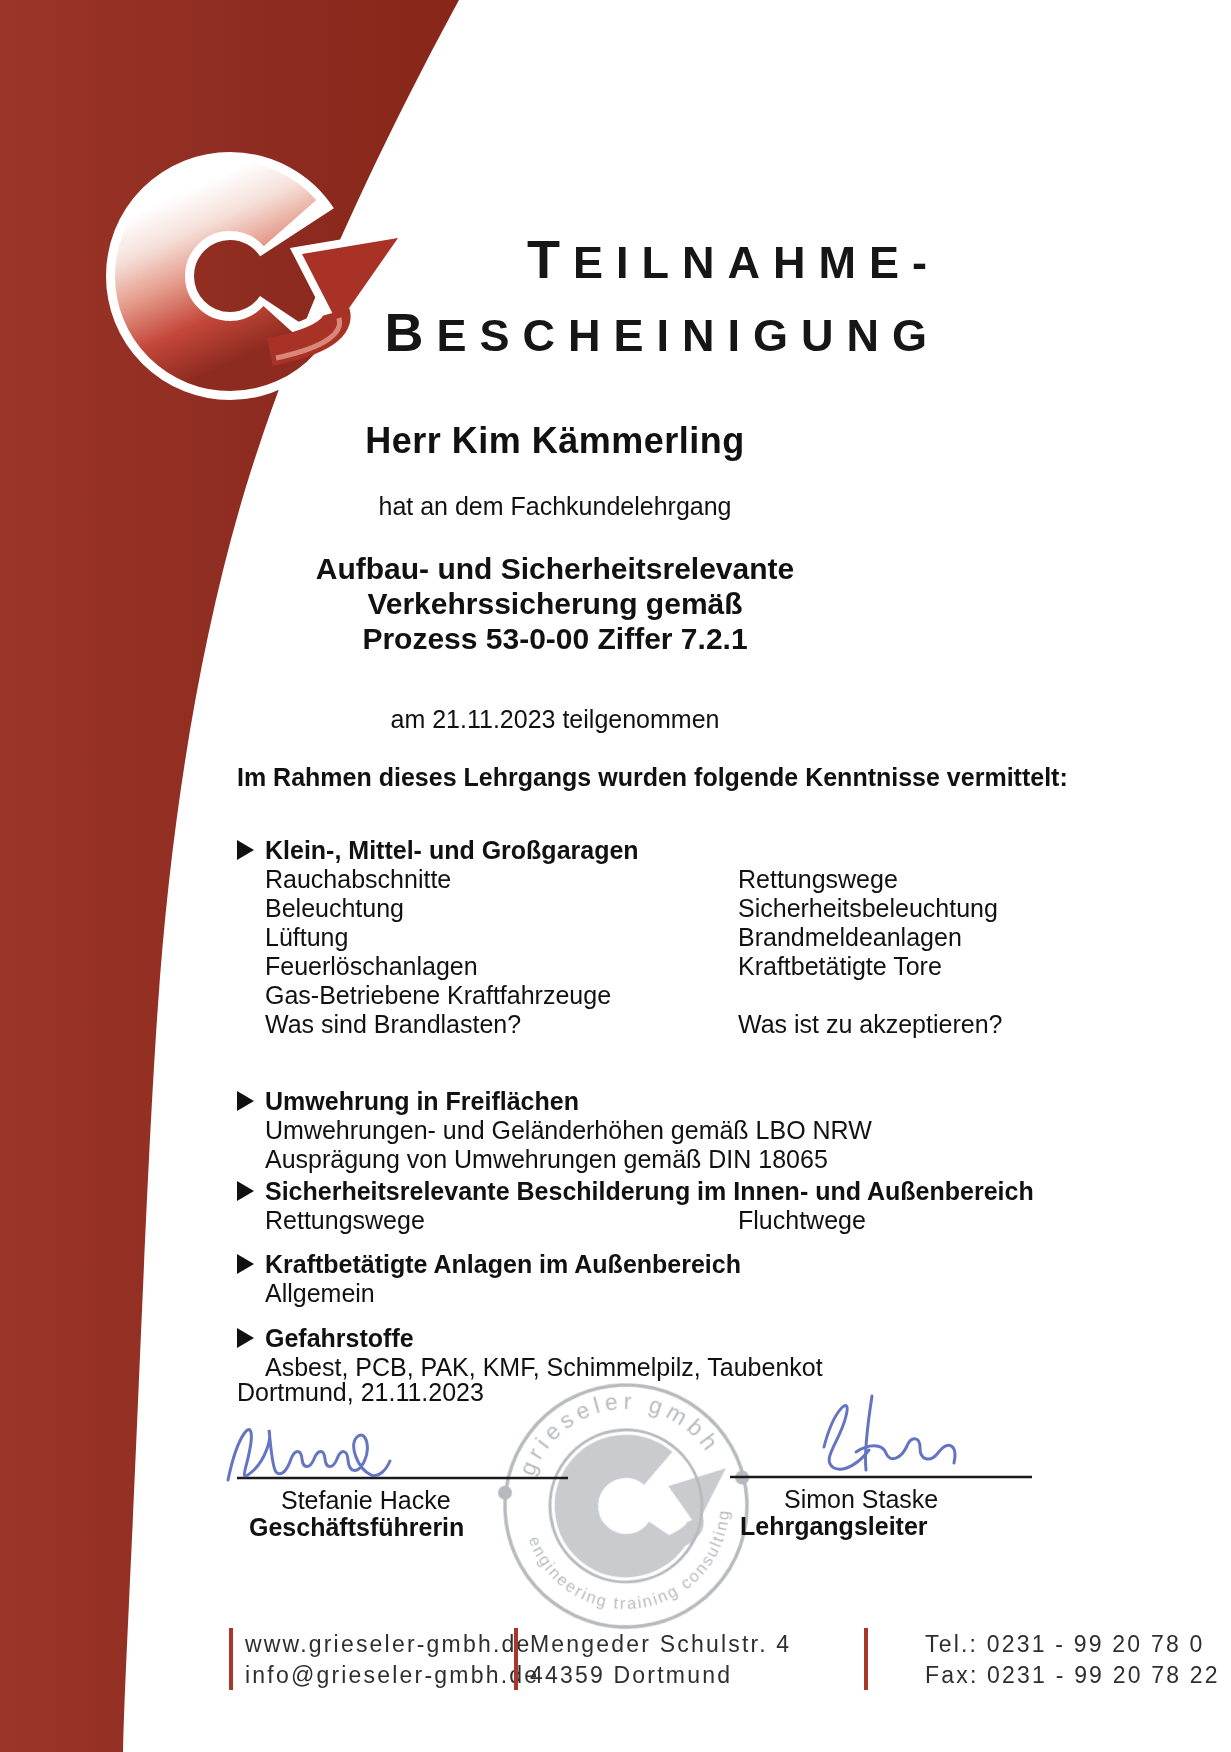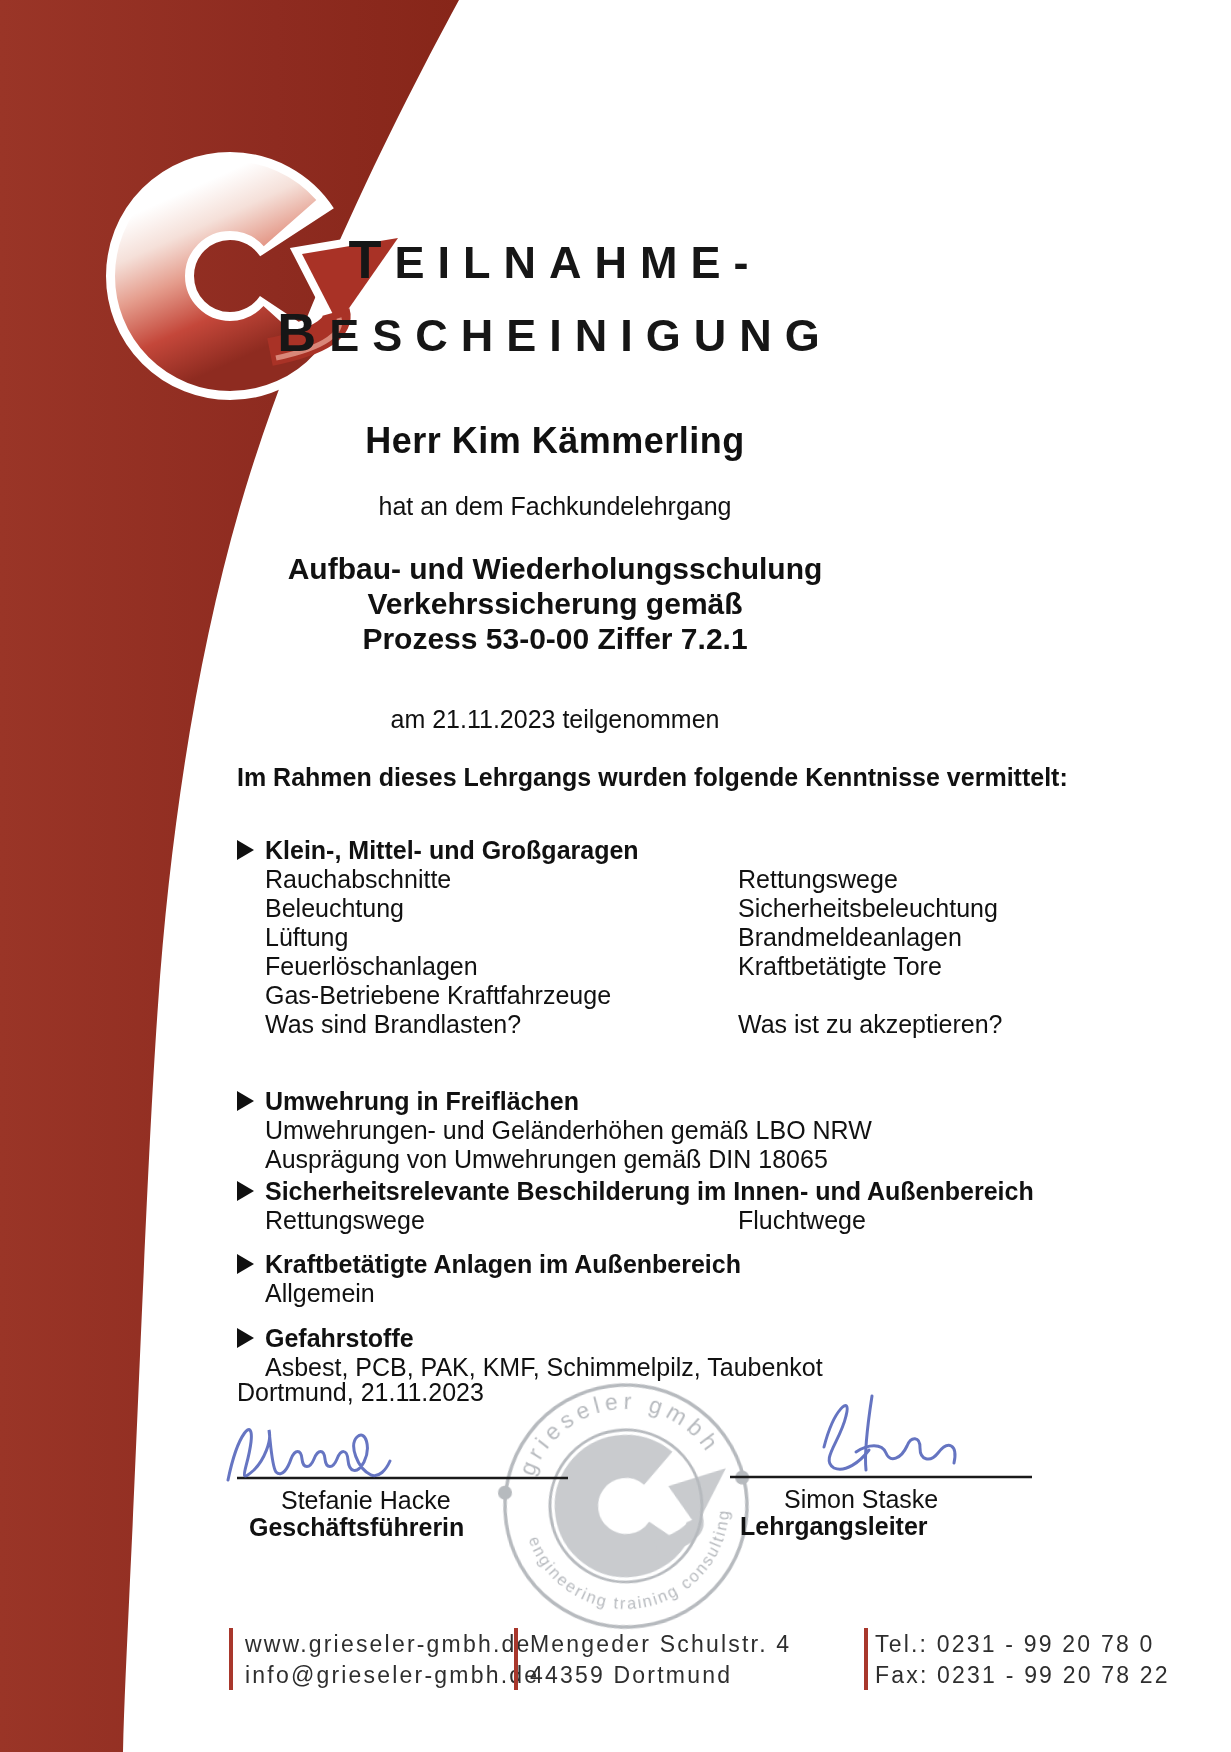--- a/index.html
+++ b/index.html
@@ -4,21 +4,21 @@
 <style>
   html,body{margin:0;padding:0;background:#e8e8e8;}
   .page{
     position:relative;width:1231px;height:1752px;background:#ffffff;
     overflow:hidden;margin:0 auto;
     font-family:"Liberation Sans", sans-serif;color:#111;
   }
   .bg-layer{position:absolute;inset:0;width:1231px;height:1752px;}
   
   .ctr{position:absolute;left:170px;width:770px;text-align:center;}
-  .title{font-weight:700;font-size:45px;letter-spacing:13px;color:#161616;white-space:nowrap;}
+  .title{font-weight:700;font-size:45px;letter-spacing:13px;color:#161616;white-space:nowrap;text-align:right;}
   .title::first-letter{font-size:54px;}
   .name{font-weight:700;font-size:36px;letter-spacing:.5px;}
   .plain{font-weight:400;font-size:25px;}
   .course{font-weight:700;font-size:30px;line-height:35px;}
   .lead{position:absolute;left:237px;top:763px;font-weight:700;font-size:25px;}
   
   .content{position:absolute;left:237px;top:0;width:994px;}
   .sec{position:absolute;left:0;width:994px;font-size:25px;line-height:29px;margin-top:24px;}
   .sec-h{font-weight:700;white-space:nowrap;}
   .tri{display:inline-block;width:0;height:0;border-left:17px solid #101010;
@@ -115,21 +115,21 @@
   </svg>
 
   <div class="ctr title" style="top:228px">TEILNAHME-</div>
   <div class="ctr title" style="top:301px">BESCHEINIGUNG</div>
 
   <div class="ctr name" style="top:420px">Herr Kim Kämmerling</div>
 
   <div class="ctr plain" style="top:492px">hat an dem Fachkundelehrgang</div>
 
   <div class="ctr course" style="top:551px">
-    <div>Aufbau- und Wiederholungsschulung</div>
+    <div>Aufbau- und Sicherheitsrelevante</div>
     <div>Verkehrssicherung gemäß</div>
     <div>Prozess 53-0-00 Ziffer 7.2.1</div>
   </div>
 
   <div class="ctr plain" style="top:705px">am 21.11.2023 teilgenommen</div>
 
   <div class="lead">Im Rahmen dieses Lehrgangs wurden folgende Kenntnisse vermittelt:</div>
 
   <div class="content">
 
@@ -206,18 +206,18 @@
     <div>info@grieseler-gmbh.de</div>
   </div>
 
   <div class="fbar" style="left:514px"></div>
   <div class="fcol" style="left:530px">
     <div>Mengeder Schulstr. 4</div>
     <div>44359 Dortmund</div>
   </div>
 
   <div class="fbar" style="left:864px"></div>
-  <div class="fcol" style="left:875px">
+  <div class="fcol" style="left:925px">
     <div>Tel.: 0231 - 99 20 78 0</div>
     <div>Fax: 0231 - 99 20 78 22</div>
   </div>
 
 </div>
 
 </body></html>

